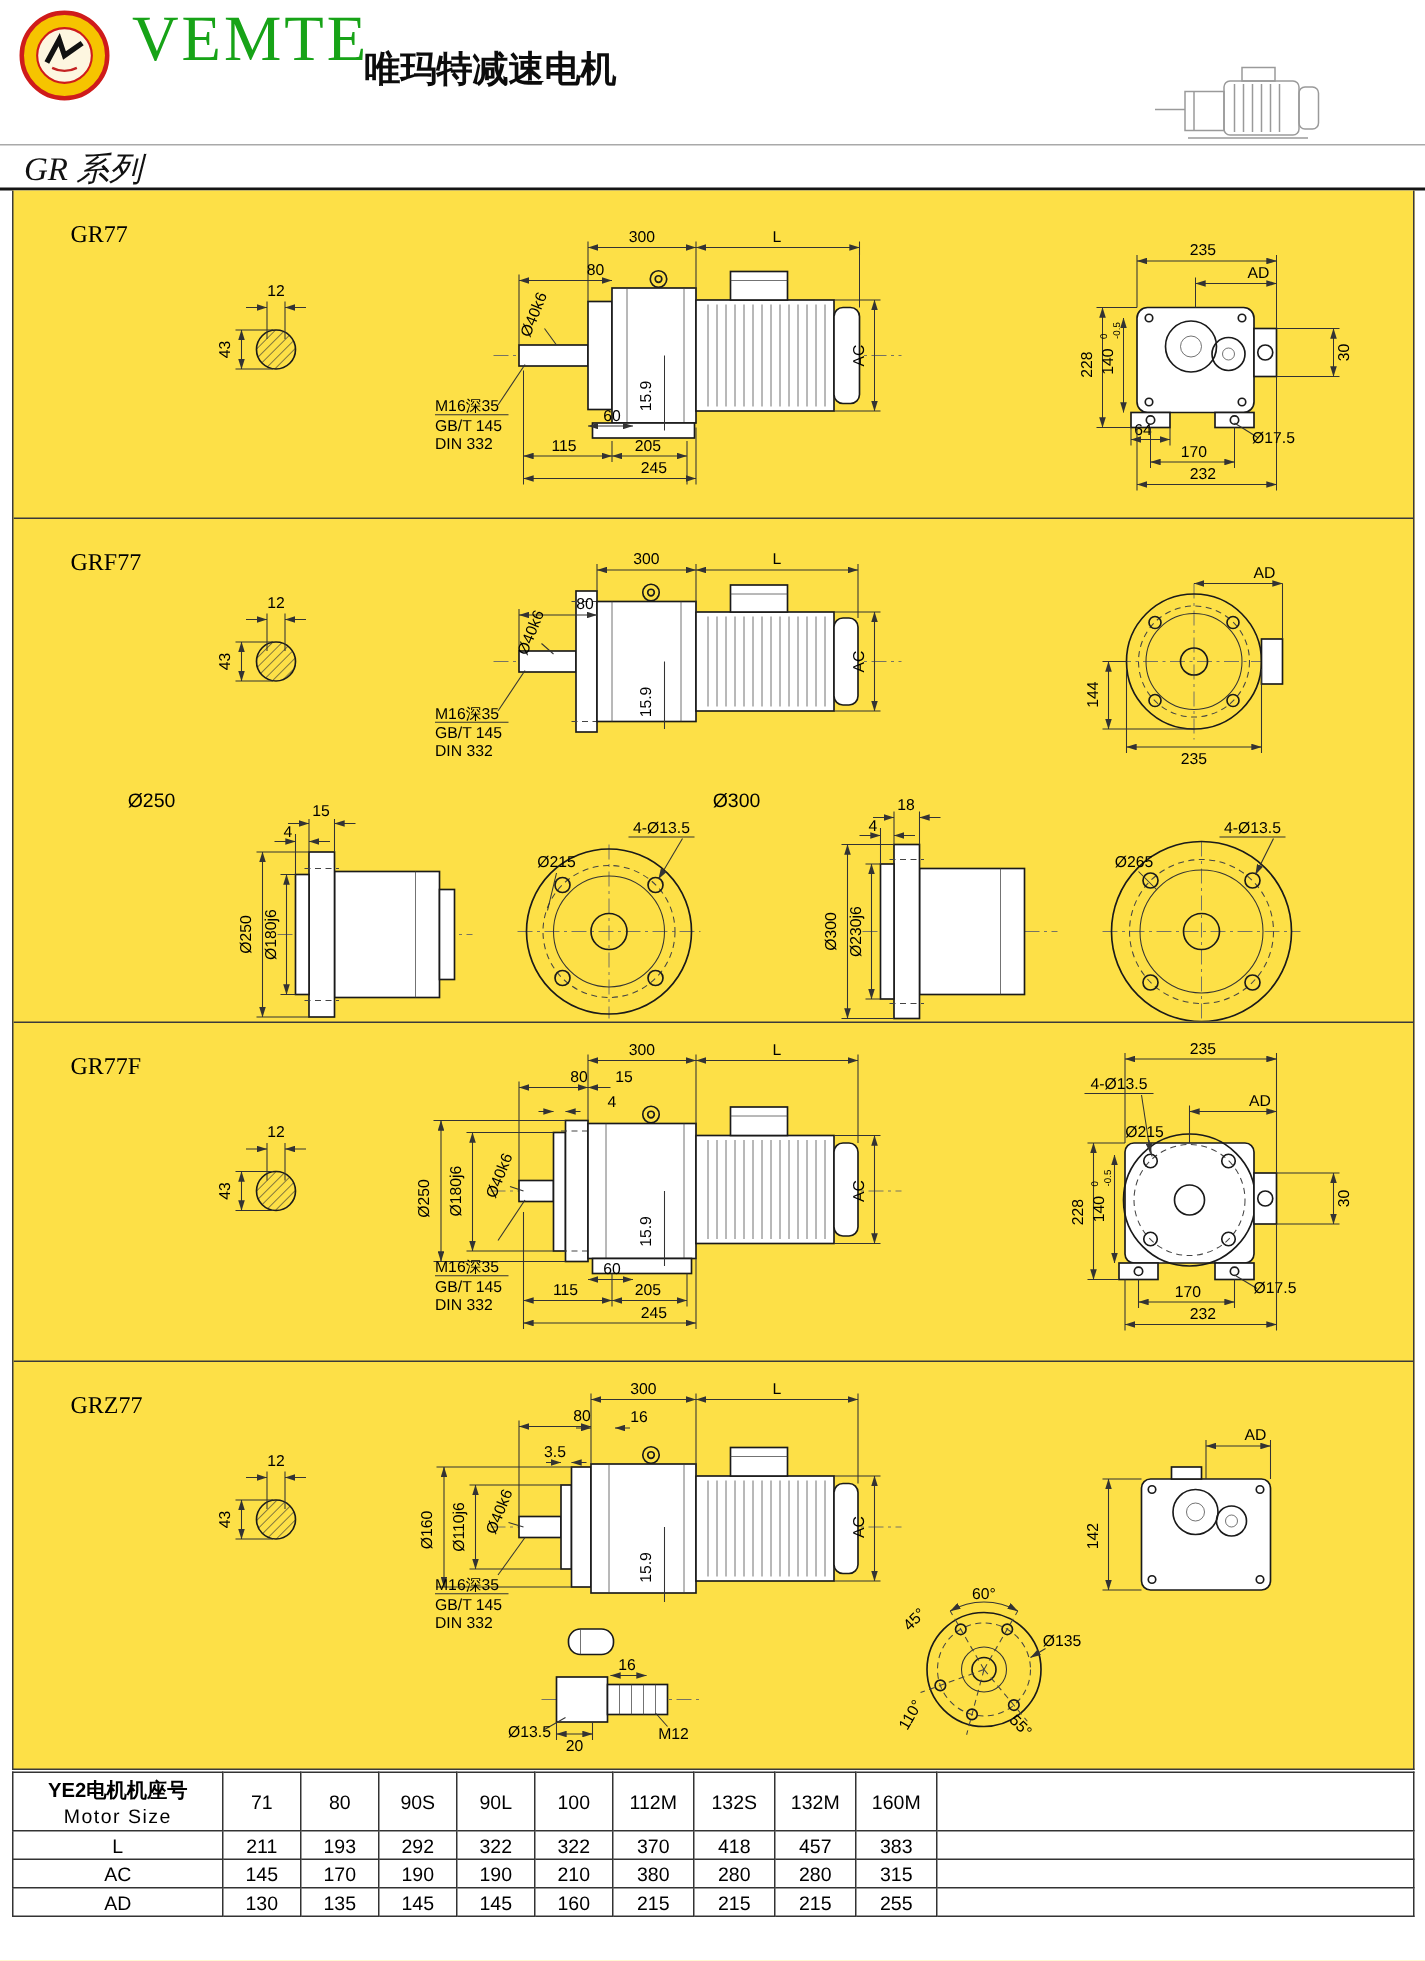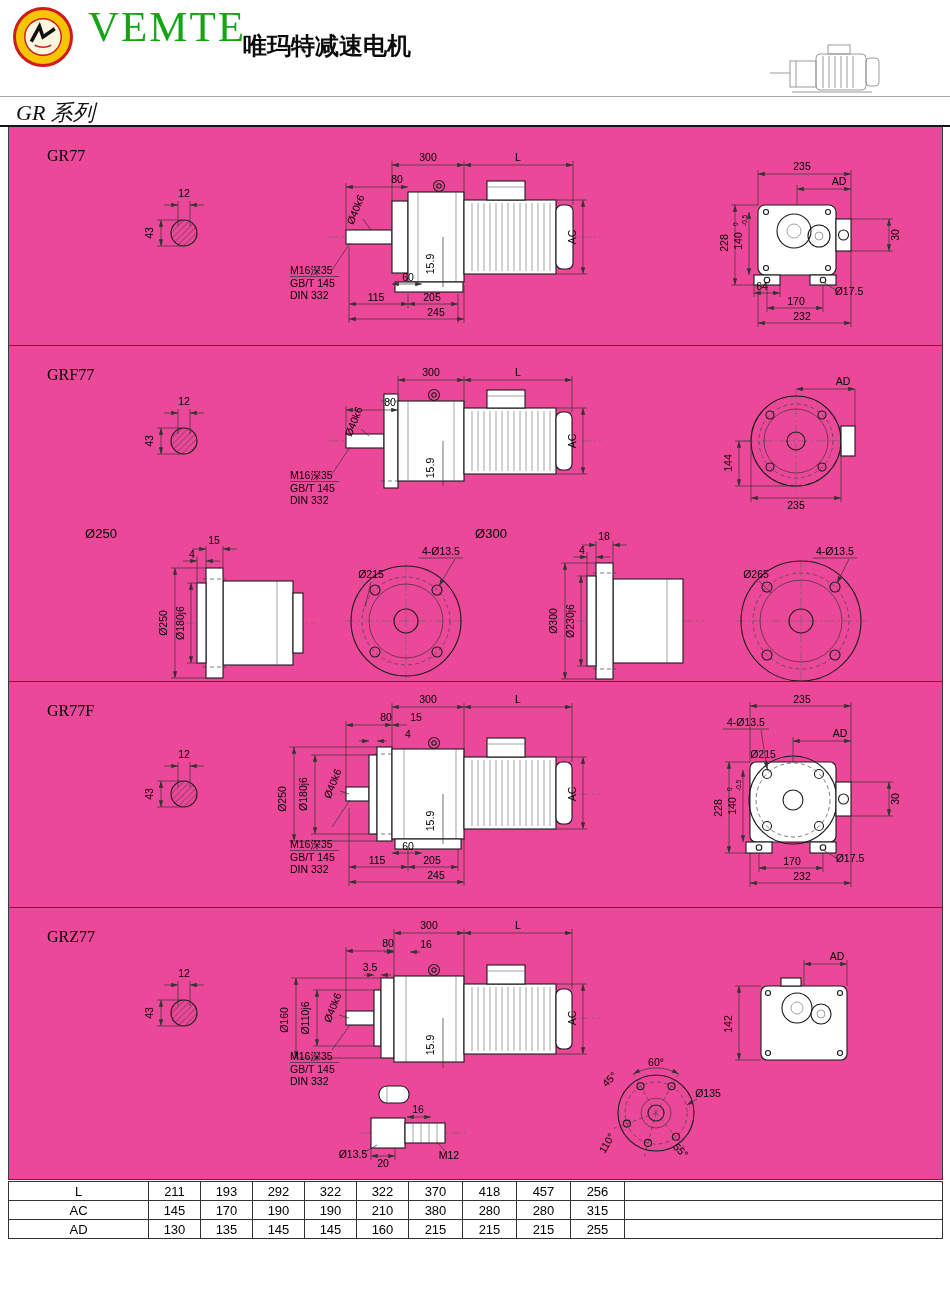--- a/index.html
+++ b/index.html
@@ -11,21 +11,21 @@
     background:#f6c400;border:3px solid #cf1b1b;display:flex;align-items:center;justify-content:center}
   .brand{position:absolute;left:88px;top:2px;font-family:"Liberation Serif",serif;
     font-weight:normal;font-size:43px;color:#17a317;letter-spacing:2px}
   .sub{position:absolute;left:243px;top:30px;font-family:"Liberation Serif",serif;
     font-weight:700;font-size:24px;color:#0c0c0c}
   .hdr-motor{position:absolute;left:762px;top:40px}
   .hm *{stroke:#9a9a9a;fill:none;stroke-width:1}
   .series{position:absolute;left:16px;top:98px;font-family:Liberation Serif, serif;
     font-style:italic;font-size:22px;color:#111}
   .box{position:absolute;left:8px;top:127px;width:935px;height:1053px;
-    border:1px solid #3a3a3a;border-top:none;overflow:hidden;background:#ec4899}
+    border:1px solid #3a3a3a;border-top:none;overflow:hidden;background:#fde047}
   .sec{position:relative}
   .sec svg{display:block}
   .div-b{border-bottom:1px solid #3a3a3a}
   svg text{font-family:"Liberation Sans",sans-serif;font-size:10.5px;fill:#000;stroke:none}
   .title{font-family:"Liberation Serif",serif;font-size:16px}
   .tt{font-size:6.5px}
   .tc{font-size:13px}
   .s{stroke:#1a1a1a;fill:none;stroke-width:1.1}
   .sf{stroke:#1a1a1a;fill:#fff;stroke-width:1.1}
   .d{stroke:#333;fill:none;stroke-width:0.7}
@@ -715,31 +715,47 @@
       <col style="width:52px">
       <col style="width:52px">
     <col style="width:52px">
       <col style="width:54px">
       <col style="width:54px">
       <col style="width:54px">
     <col style="width:54px">
       <col>
   </colgroup>
   <tbody>
+      <tr class="hrow">
+    <td>
+      <div class="cnlbl">YE2电机机座号</div>
+      <div class="enlbl">Motor Size</div>
+    </td>
+    <td>71</td>
+    <td>80</td>
+    <td>90S</td>
+    <td>90L</td>
+    <td>100</td>
+    <td>112M</td>
+    <td>132S</td>
+    <td>132M</td>
+    <td>160M</td>
+    <td></td>
+  </tr>
   <tr>
     <td>L</td>
     <td>211</td>
     <td>193</td>
     <td>292</td>
     <td>322</td>
     <td>322</td>
     <td>370</td>
     <td>418</td>
     <td>457</td>
-    <td>256</td>
+    <td>383</td>
     <td></td>
   </tr>
   <tr>
     <td>AC</td>
     <td>145</td>
     <td>170</td>
     <td>190</td>
     <td>190</td>
     <td>210</td>
     <td>380</td>

